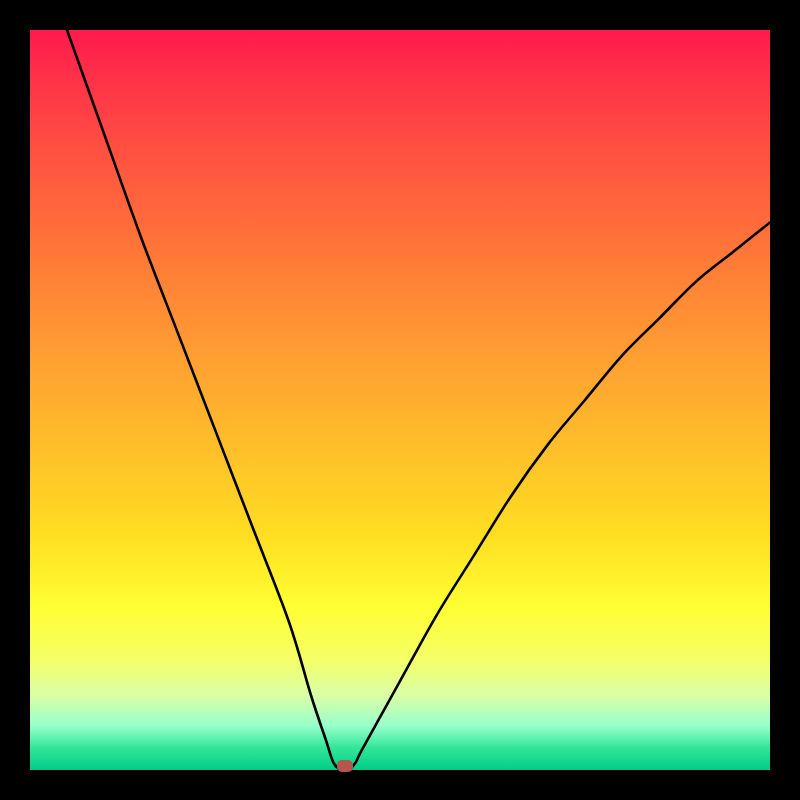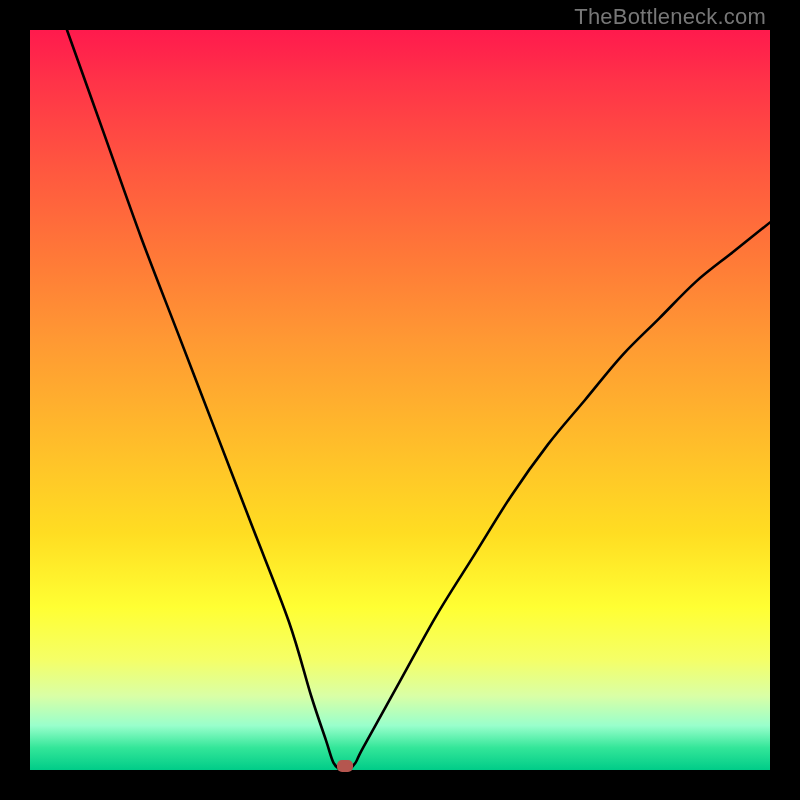--- a/index.html
+++ b/index.html
@@ -64,21 +64,20 @@
     height: 12px;
     background: #b5564f;
     border-radius: 5px;
     transform: translate(-50%, -50%);
   }
 </style>
 </head>
 <body>
 
 <div class="outer">
-  <div class="watermark">TheBottleneck.com</div>
   <div class="plot-area">
     <div class="gradient-bg"></div>
     <svg class="curve" viewBox="0 0 740 740" preserveAspectRatio="none">
       <path id="curve-path" fill="none" stroke="#000" stroke-width="2.6" stroke-linecap="round" d="M 37 0 C 43.166666666666664 17.26666666666667, 61.666666666666664 69.06666666666669, 74 103.60000000000002 C 86.33333333333333 138.13333333333335, 98.66666666666667 173.90000000000003, 111 207.20000000000005 C 123.33333333333333 240.50000000000006, 135.66666666666666 271.33333333333337, 148 303.40000000000003 C 160.33333333333334 335.4666666666667, 172.66666666666666 367.5333333333333, 185 399.59999999999997 C 197.33333333333334 431.66666666666663, 209.66666666666666 463.7333333333333, 222 495.79999999999995 C 234.33333333333334 527.8666666666667, 249.13333333333333 563.6333333333333, 259 592 C 268.8666666666667 620.3666666666667, 275.0333333333333 646.2666666666667, 281.2 666 C 287.3666666666667 685.7333333333333, 292.3 699.3, 296 710.4 C 299.7 721.5, 300.9333333333333 727.6666666666667, 303.4 732.6 C 305.8666666666667 737.5333333333333, 308.33333333333337 738.7666666666667, 310.8 740 C 313.26666666666665 741.2333333333333, 315.73333333333335 741.2333333333333, 318.2 740 C 320.66666666666663 738.7666666666667, 323.1333333333333 736.3000000000001, 325.6 732.6 C 328.0666666666667 728.9, 325.6 731.3666666666666, 333 717.8 C 340.4 704.2333333333333, 357.66666666666663 673.4000000000001, 370 651.2 C 382.33333333333337 629, 394.66666666666674 605.5666666666667, 407.00000000000006 584.6 C 419.33333333333337 563.6333333333333, 431.6666666666667 545.1333333333333, 444 525.4 C 456.3333333333333 505.66666666666663, 468.6666666666667 484.7, 481 466.2 C 493.3333333333333 447.7, 505.6666666666667 430.4333333333333, 518 414.4 C 530.3333333333334 398.3666666666667, 542.6666666666666 384.8, 555 370 C 567.3333333333334 355.2, 579.6666666666666 339.16666666666663, 592 325.59999999999997 C 604.3333333333334 312.0333333333333, 616.6666666666666 300.93333333333334, 629 288.6 C 641.3333333333334 276.2666666666667, 653.6666666666666 262.7, 666 251.59999999999997 C 678.3333333333334 240.49999999999997, 690.6666666666666 231.86666666666667, 703 222 C 715.3333333333334 212.13333333333333, 733.8333333333334 197.33333333333331, 740 192.39999999999998"></path>
     </svg>
     <div class="marker" id="marker" style="left: 314.5px; top: 736px;"></div>
   </div>
 </div>
 
 </body></html>

